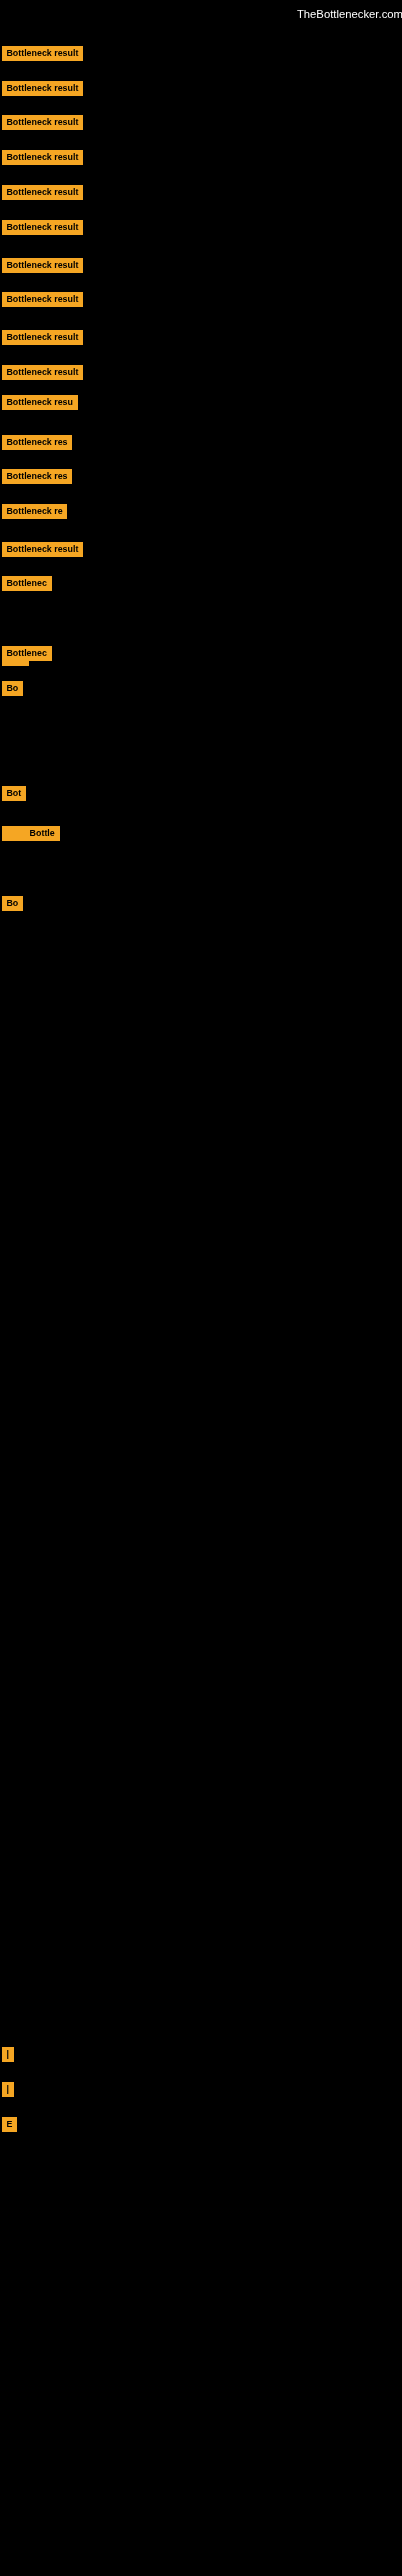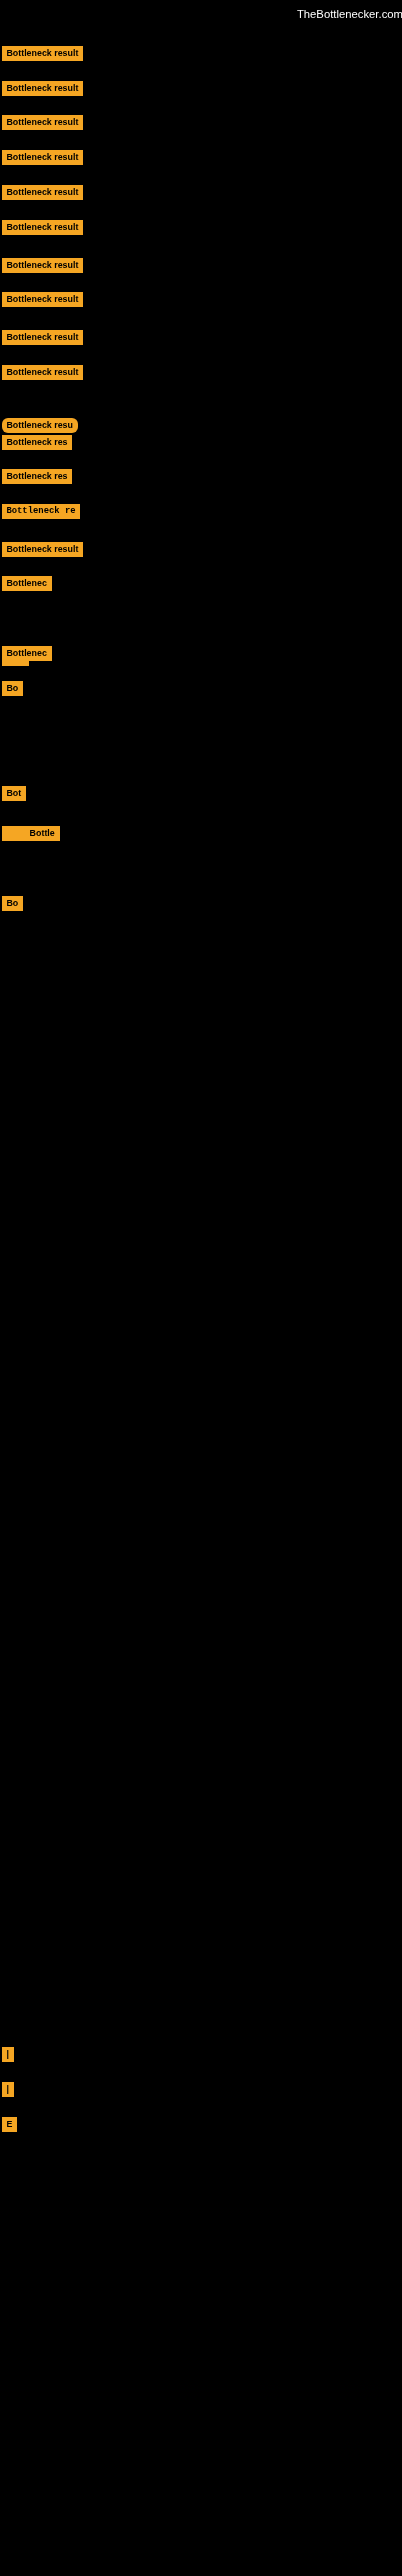--- a/index.html
+++ b/index.html
@@ -46,24 +46,24 @@
 <div class="badge" style="top: 46px; max-width: 129px;">Bottleneck result</div>
     <div class="badge" style="top: 81px; max-width: 129px;">Bottleneck result</div>
     <div class="badge" style="top: 115px; max-width: 130px;">Bottleneck result</div>
     <div class="badge" style="top: 150px; max-width: 127px;">Bottleneck result</div>
     <div class="badge" style="top: 185px; max-width: 127px;">Bottleneck result</div>
     <div class="badge" style="top: 220px; max-width: 125px;">Bottleneck result</div>
     <div class="badge" style="top: 258px; max-width: 124px;">Bottleneck result</div>
     <div class="badge" style="top: 292px; max-width: 124px;">Bottleneck result</div>
     <div class="badge" style="top: 330px; max-width: 124px;">Bottleneck result</div>
     <div class="badge" style="top: 365px; max-width: 123px;">Bottleneck result</div>
-    <div class="badge" style="top: 418px; max-width: 119px; border-radius: 6px;">Bottleneck resu</div>
+    <div class="badge" style="top: 395px; max-width: 119px;">Bottleneck resu</div>
     <div class="badge" style="top: 435px; max-width: 113px;">Bottleneck res</div>
     <div class="badge" style="top: 469px; max-width: 111px;">Bottleneck res</div>
-    <div class="badge" style="top: 504px; max-width: 105px; font-family: Liberation Mono, monospace;">Bottleneck re</div>
+    <div class="badge" style="top: 504px; max-width: 105px;">Bottleneck re</div>
     <div class="badge" style="top: 542px; max-width: 124px;">Bottleneck result</div>
     <div class="badge" style="top: 576px; max-width: 85px;">Bottlenec</div>
     <div class="badge" style="top: 611px; max-width: 50px; margin-top: 40px;">Bott</div>
     <div class="badge" style="top: 646px; max-width: 82px;">Bottlenec</div>
     <div class="badge" style="top: 681px; max-width: 36px;">Bo</div>
     <div class="badge" style="top: 786px; max-width: 44px;">Bot</div>
     <div class="badge" style="top: 826px; max-width: 31px;">B</div>
     <div class="badge" style="top: 826px; max-width: 63px; padding-left: 28px;">Bottle</div>
     <div class="badge" style="top: 896px; max-width: 34px;">Bo</div>
     <div class="badge" style="top: 2047px; max-width: 14.5px;">|</div>

